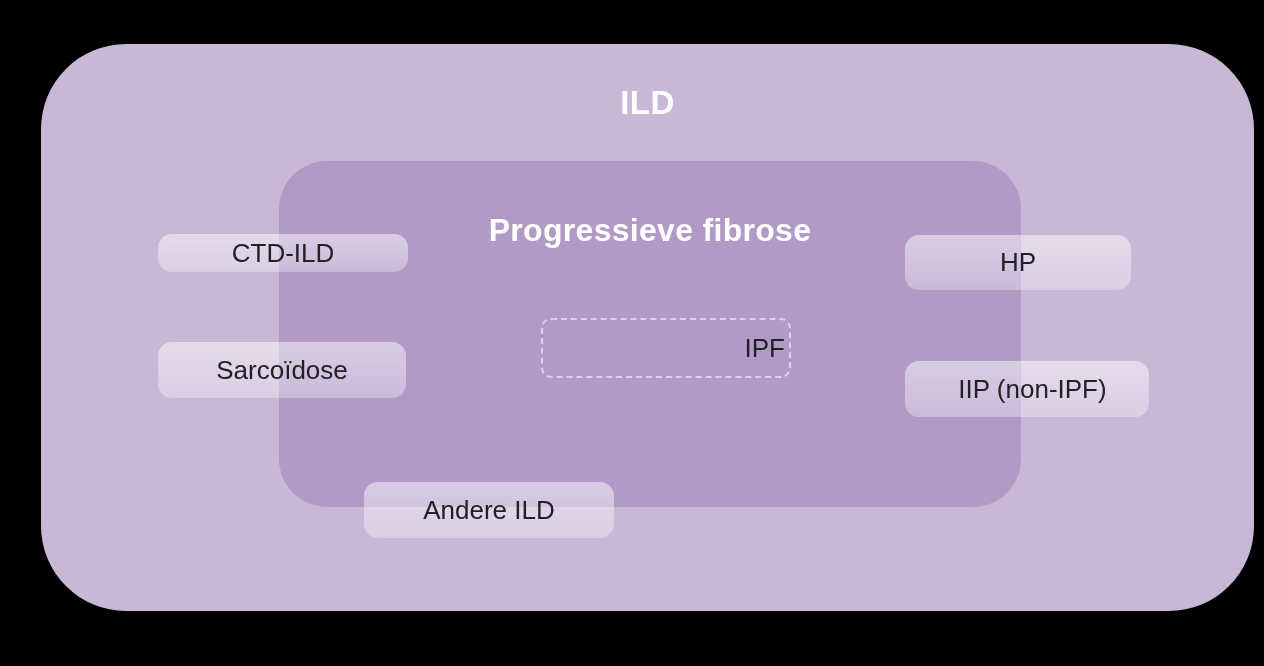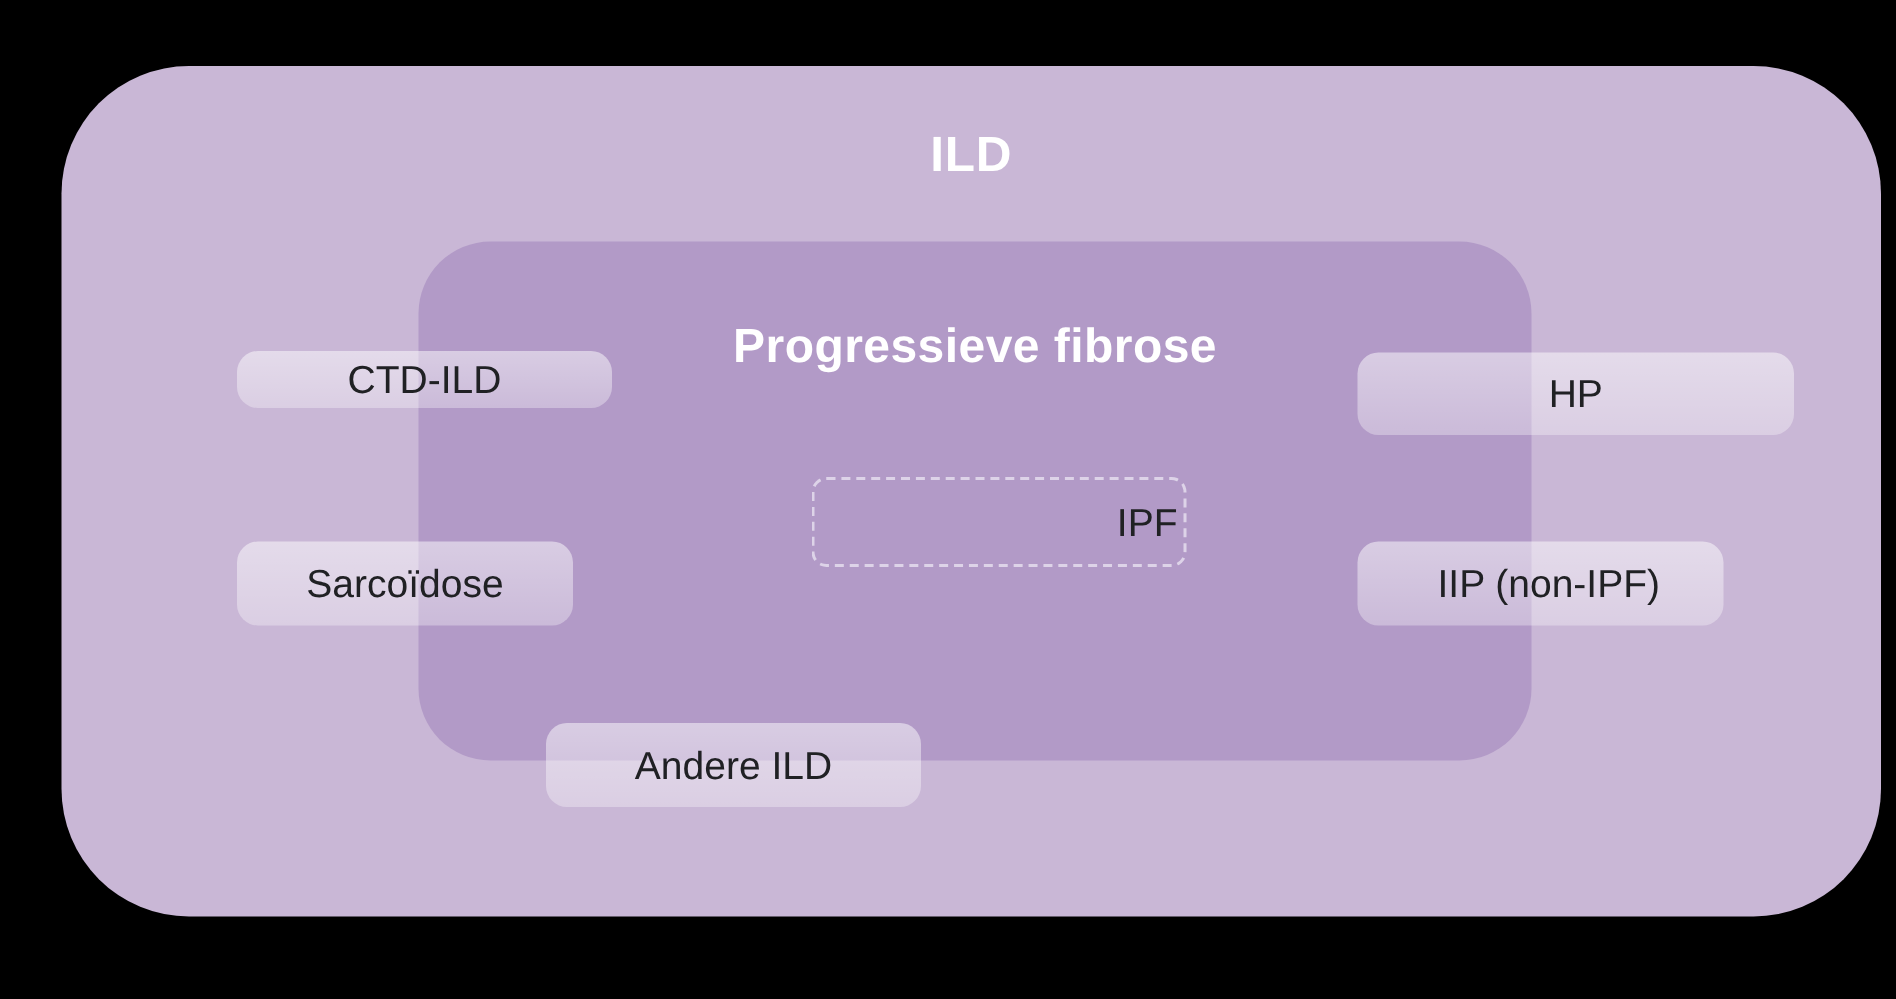--- a/index.html
+++ b/index.html
@@ -55,22 +55,22 @@
     display: flex;
     align-items: center;
     justify-content: center;
     background: linear-gradient(180deg, rgba(255,255,255,0.50), rgba(255,255,255,0.32));
     border-radius: 14px;
     font-size: 26px;
     color: #202124;
     white-space: nowrap;
   }
   .pill-ctd-ild       { left: 142px; top: 218px; width: 250px; height: 38px; }
-  .pill-hp            { left: 889px; top: 219px; width: 291px; height: 55px; }
-  .pill-sarcoidose    { left: 142px; top: 345px; width: 224px; height: 56px; }
+  .pill-hp            { left: 889px; top: 219px; width: 226px; height: 55px; }
+  .pill-sarcoidose    { left: 142px; top: 326px; width: 248px; height: 56px; }
   .pill-iip-non-ipf   { left: 889px; top: 345px; width: 244px; height: 56px; padding-left: 11px; }
   .pill-andere-ild    { left: 348px; top: 466px; width: 250px; height: 56px; }
   .pill-pneumoconiose { left: 675px; top: 466px; width: 289px; height: 56px; }
   
   .ipf-box {
     position: absolute;
     left: 525px; top: 302px;
     width: 250px; height: 60px;
     border: 2px dashed #ddd3e8;
     border-radius: 10px;

